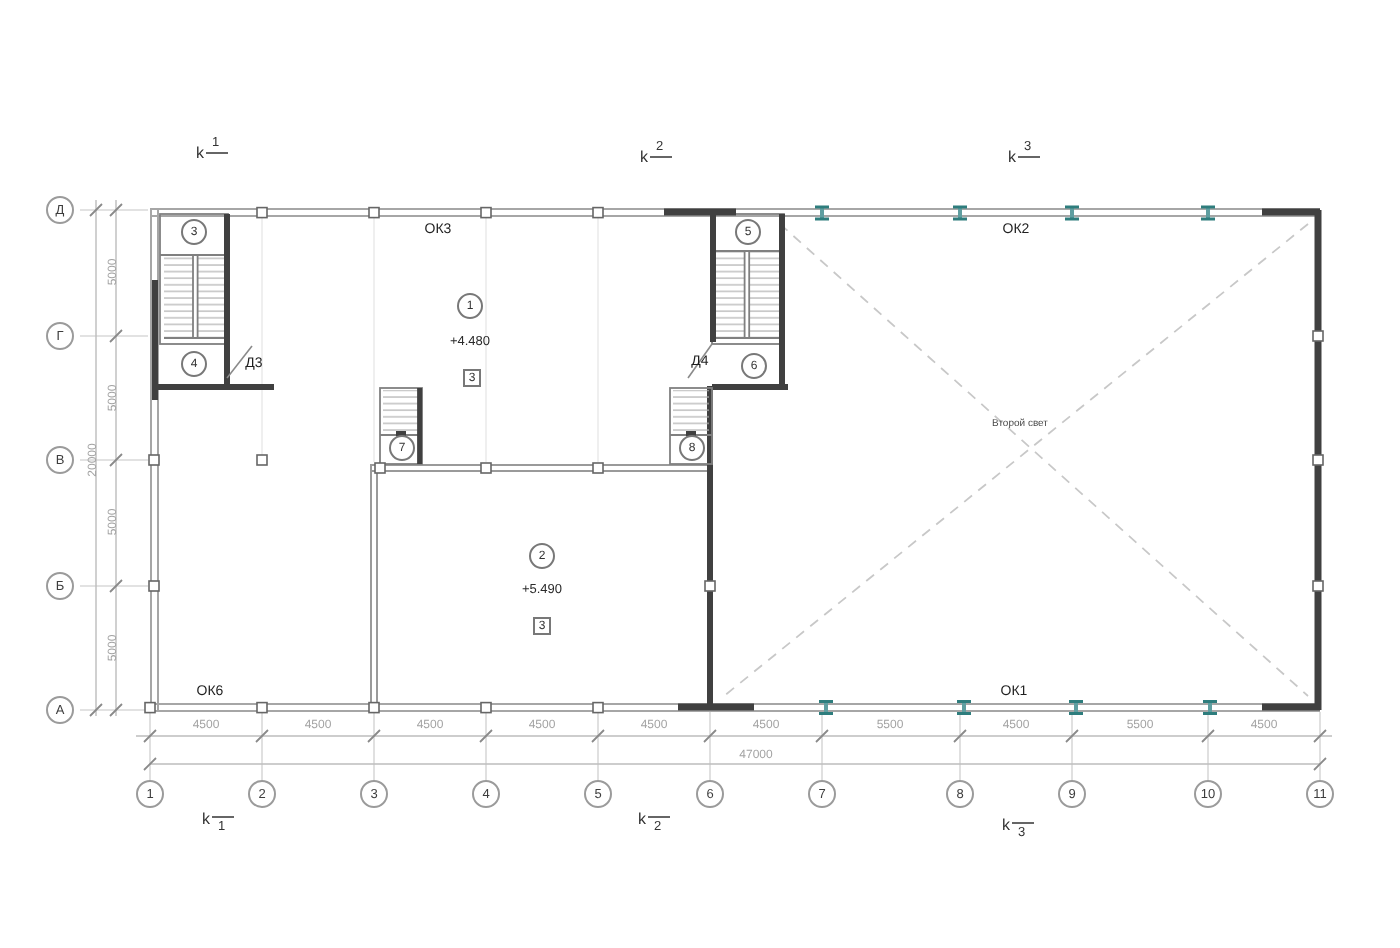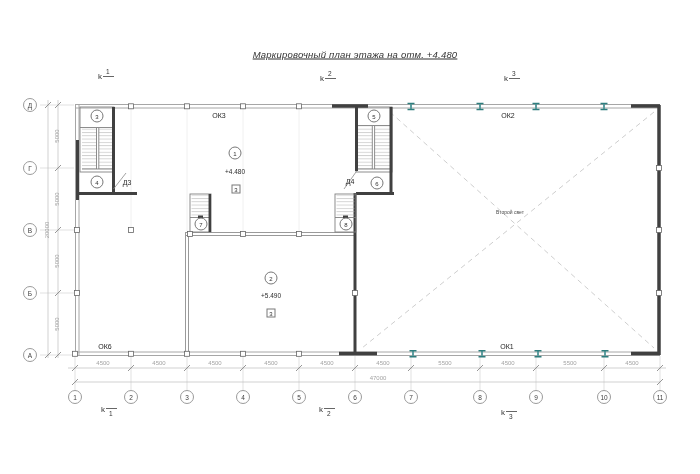--- a/index.html
+++ b/index.html
@@ -131,21 +131,20 @@
     </g>
 
     <g>
       <path d="M411 103.5V109.5M480 103.5V109.5M536 103.5V109.5M604 103.5V109.5" stroke="#5f9ea0" stroke-width="2"></path>
       <path d="M407.5 103.5H414.5M407.5 109.5H414.5M476.5 103.5H483.5M476.5 109.5H483.5M532.5 103.5H539.5M532.5 109.5H539.5M600.5 103.5H607.5M600.5 109.5H607.5" stroke="#2e7d7d" stroke-width="1.5"></path>
       <path d="M413 350.7V356.7M482 350.7V356.7M538 350.7V356.7M605 350.7V356.7" stroke="#5f9ea0" stroke-width="2"></path>
       <path d="M409.5 350.7H416.5M409.5 356.7H416.5M478.5 350.7H485.5M478.5 356.7H485.5M534.5 350.7H541.5M534.5 356.7H541.5M601.5 350.7H608.5M601.5 356.7H608.5" stroke="#2e7d7d" stroke-width="1.5"></path>
     </g>
   </svg>
 
-  <div class="ctr title" style="left:355px;top:54px;">Маркировочный план этажа на отм. +4.480</div>
 
   <div class="kmark top" style="left:98px;top:68px;">
     <span class="kletter">k</span>
     <span class="knum">1</span>
   </div>
   <div class="kmark top" style="left:320px;top:70px;">
     <span class="kletter">k</span>
     <span class="knum">2</span>
   </div>
   <div class="kmark top" style="left:504px;top:70px;">

